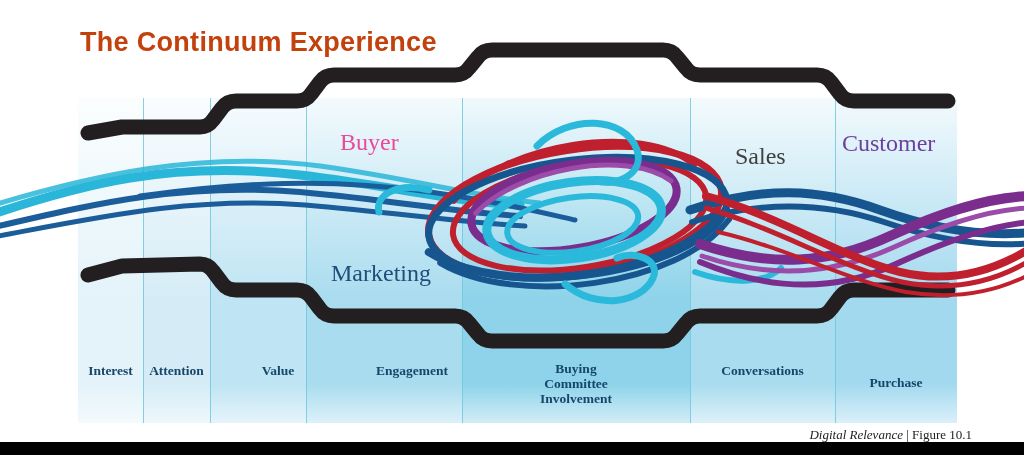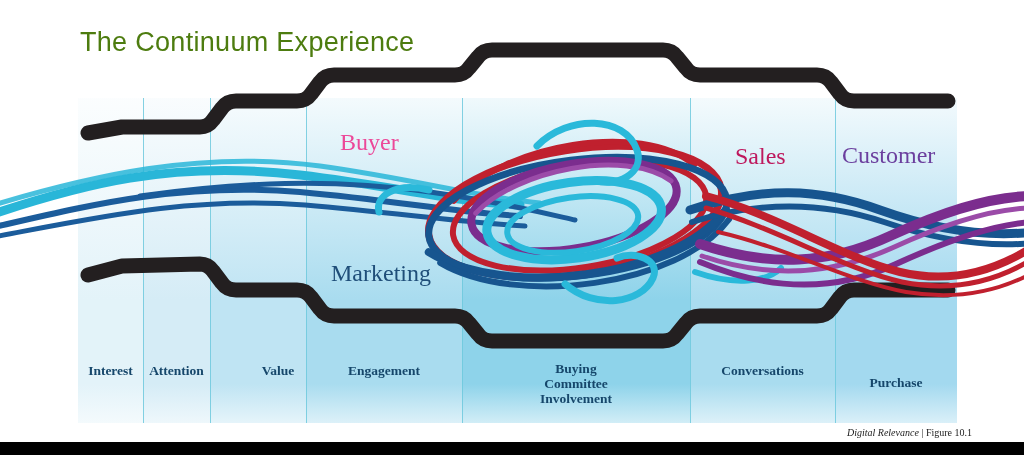--- a/index.html
+++ b/index.html
@@ -15,29 +15,29 @@
 
   
   #title{position:absolute;left:80px;top:27px;font-size:27px;color:#d8b25a;
          font-family:"Liberation Sans",sans-serif;letter-spacing:.3px;white-space:nowrap;}
 
   
   .rolelabel{position:absolute;font-size:24px;font-family:"Liberation Serif",serif;white-space:nowrap;}
   #lab-buyer{left:340px;top:129px;color:#2f6fb5;}
   #lab-marketing{left:331px;top:260px;color:#1f4e79;}
   #lab-sales{left:735px;top:143px;color:#a8262f;}
-  #lab-customer{left:842px;top:142px;color:#6b3f9e;}
+  #lab-customer{left:842px;top:130px;color:#6b3f9e;}
 
   
   .caption{position:absolute;text-align:center;color:#16476b;
            font-family:Liberation Serif, serif;font-size:13.5px;line-height:15px;
            font-weight:700;white-space:pre-line;}
 
   
-  #footer{position:absolute;right:52px;top:427px;font-size:10px;color:#222;
+  #footer{position:absolute;right:52px;top:427px;font-size:13px;color:#222;
           font-family:"Liberation Serif",serif;white-space:nowrap;}
   #footer .fi{font-style:italic;}
   #blackbar{position:absolute;left:0;top:442px;width:1024px;height:13px;background:#000;}
 
   svg{position:absolute;left:0;top:0;width:1024px;height:455px;overflow:visible;}
   #tracks{pointer-events:none;}
   #ribbons{pointer-events:none;}
 </style>
 </head>
 <body>
@@ -133,35 +133,35 @@
         <path d="M 700,244 C 770,268 830,264 890,236 C 938,214 988,196 1034,196" stroke="#7b2d8e" stroke-width="10"></path>
         <path d="M 702,256 C 772,280 834,274 892,248 C 940,226 990,208 1034,208" stroke="#9b4ba8" stroke-width="5"></path>
         <path d="M 700,262 C 772,292 836,292 896,264 C 944,242 992,224 1034,222" stroke="#7b2d8e" stroke-width="6"></path>
         <path d="M 706,196 C 776,214 842,258 900,272 C 950,284 994,272 1034,246" stroke="#c0202e" stroke-width="8"></path>
         <path d="M 706,208 C 776,228 846,270 902,282 C 952,292 996,282 1034,258" stroke="#c0202e" stroke-width="5"></path>
         <path d="M 718,232 C 788,248 850,282 906,292 C 954,300 998,292 1034,272" stroke="#c0202e" stroke-width="4"></path>
       </g>
     </g>
   </svg>
 
-  <div id="title" style="color: #4d7c0f;">The Continuum Experience</div>
+  <div id="title" style="color: #c2410c; font-weight: bold;">The Continuum Experience</div>
 
   <div class="rolelabel" id="lab-buyer" style="color: #ec4899;">Buyer</div>
   <div class="rolelabel" id="lab-marketing" style="color: rgb(31, 78, 121);">Marketing</div>
-  <div class="rolelabel" id="lab-sales" style="color: #be185d;">Sales</div>
+  <div class="rolelabel" id="lab-sales" style="color: #404040;">Sales</div>
   <div class="rolelabel" id="lab-customer" style="color: rgb(107, 63, 158);">Customer</div>
 
   <div id="footer">
     <span class="fi">Digital Relevance</span>
     <span>|</span>
     <span>Figure 10.1</span>
   </div>
   <div id="blackbar"></div>
 <div class="caption" style="left: 78px; width: 65px; top: 363px;">Interest</div>
     <div class="caption" style="left: 143px; width: 67px; top: 363px;">Attention</div>
     <div class="caption" style="left: 210px; width: 96px; top: 363px; padding-left: 20px;">Value</div>
-    <div class="caption" style="left: 306px; width: 156px; top: 363px;">Engagement</div>
+    <div class="caption" style="left: 314px; width: 156px; top: 363px; padding-left: 20px;">Engagement</div>
     <div class="caption" style="left: 462px; width: 228px; top: 361px;">Buying
 Committee
 Involvement</div>
     <div class="caption" style="left: 690px; width: 145px; top: 363px;">Conversations</div>
     <div class="caption" style="left: 835px; width: 122px; top: 363px; margin-top: 12px;">Purchase</div>
   </div>
 
 </body></html>

